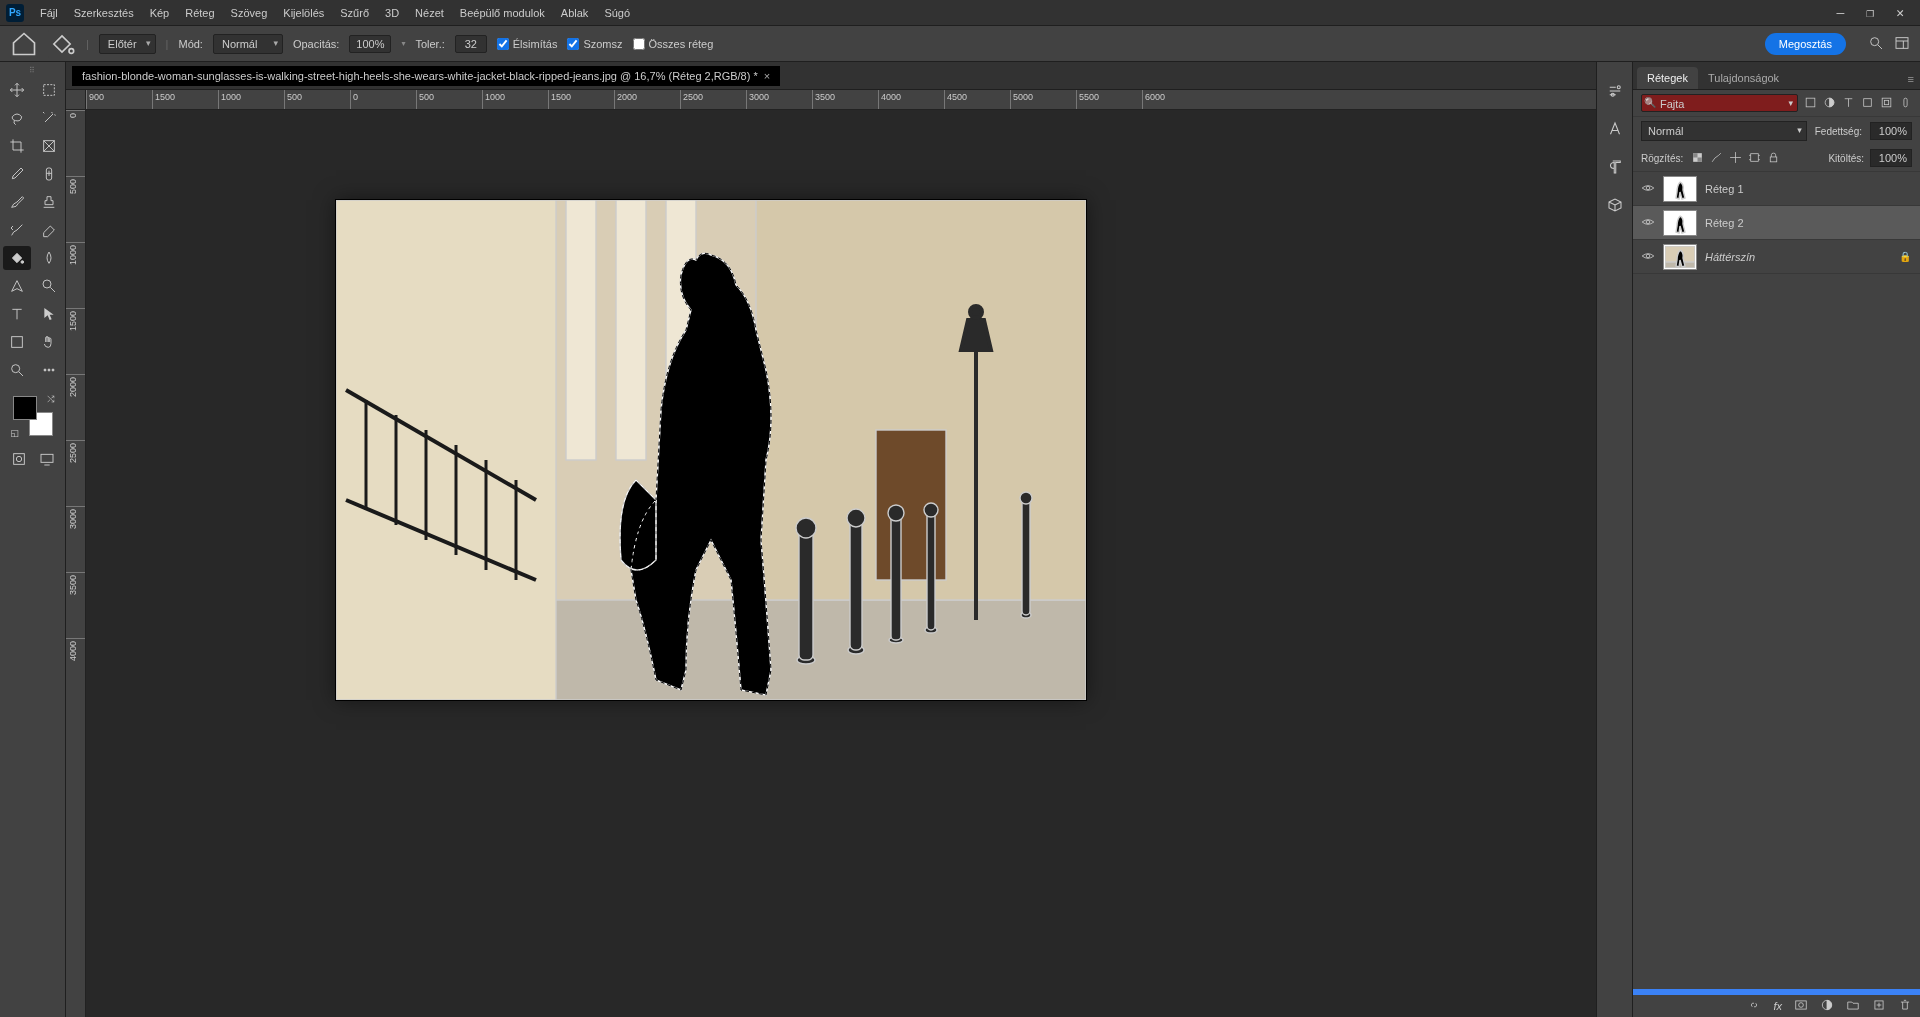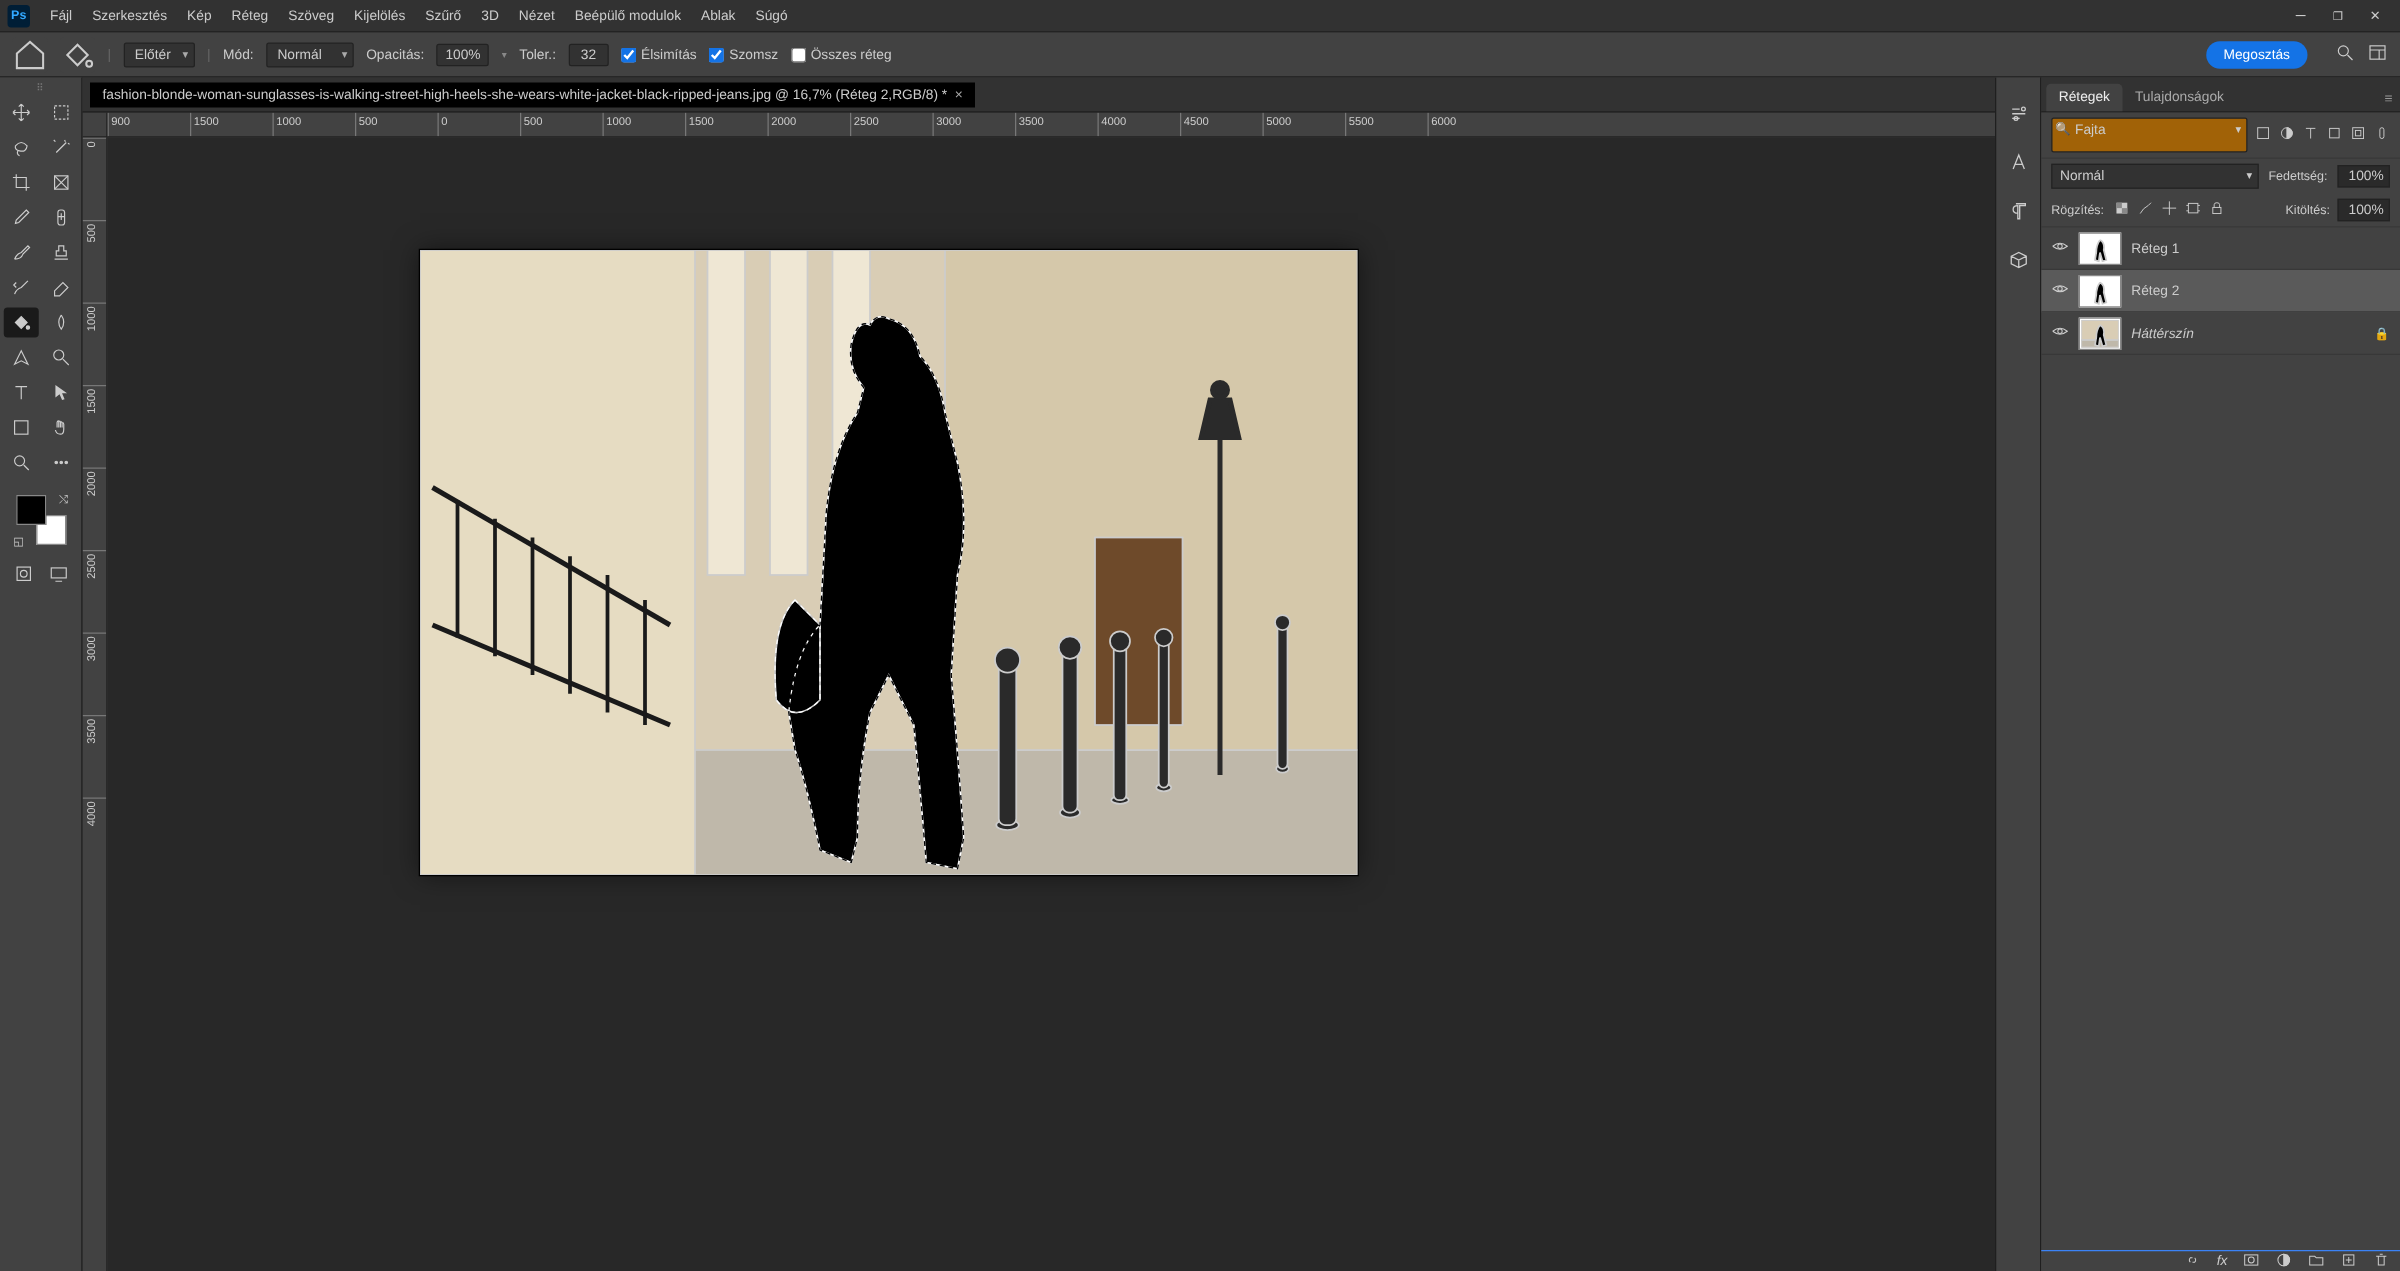--- a/index.html
+++ b/index.html
@@ -69,21 +69,21 @@
 
 
 .rightpanels { width: 288px; background:#323232; border-left:1px solid #1f1f1f; display:flex; flex-direction:column;}
 .paneltabs { height:28px; background:#323232; display:flex; align-items:end; border-bottom:1px solid #1f1f1f; padding-left:4px;}
 .ptab { padding:5px 10px; font-size:11px; color:#aaa; }
 .ptab.active { background:#424242; color:#eee; border-top-left-radius:4px; border-top-right-radius:4px;}
 .panelmenu { margin-left:auto; padding:4px 6px; color:#999;}
 
 .layerpanel { flex:1; background:#424242; display:flex; flex-direction:column; min-height:0;}
 .lp-row { display:flex; align-items:center; padding:4px 8px; gap:6px; border-bottom:1px solid #383838;}
-.lp-search { flex:1; background:#a16207; border:1px solid #222; padding:3px 6px 11px 18px; border-radius:2px; position:relative;}
+.lp-search { flex:1; background:#7f1d1d; border:1px solid #222; padding:3px 6px 1px 18px; border-radius:2px; position:relative;}
 .lp-search::before{ content:"🔍"; position:absolute; left:2px; top:2px; font-size:10px; filter:grayscale(1);}
 .lp-filter-icons { display:flex; gap:6px;}
 .lp-filter-icons svg { width:13px; height:13px;}
 
 .blendrow { display:flex; align-items:center; padding:4px 8px; gap:8px;}
 .blendrow .blend { flex:1; background:#323232; border:1px solid #222; padding:3px 6px; position:relative;}
 .blendrow .blend::after{ content:"▾"; position:absolute; right:4px; top:3px; font-size:9px;}
 .blendrow .lbl { font-size:10px;}
 .pctbox { background:#2a2a2a; border:1px solid #222; width:42px; padding:2px 4px; text-align:right;}
 
@@ -95,21 +95,21 @@
 .layerlist { flex:1; overflow:auto;}
 .layer { display:flex; align-items:center; height:34px; padding:0 8px; gap:8px; border-bottom:1px solid #383838;}
 .layer.active { background:#5a5a5a;}
 .layer .eye { width:14px; text-align:center;}
 .layer .thumb { width:34px; height:26px; background:#fff; border:1px solid #888; display:flex; align-items:center; justify-content:center; overflow:hidden;}
 .checker { background-image: linear-gradient(45deg,#bbb 25%,transparent 25%),linear-gradient(-45deg,#bbb 25%,transparent 25%),linear-gradient(45deg,transparent 75%,#bbb 75%),linear-gradient(-45deg,transparent 75%,#bbb 75%); background-size:8px 8px; background-position:0 0,0 4px,4px -4px,-4px 0;}
 .layer .name { flex:1; font-size:11px;}
 .layer .lock { font-size:10px; color:#aaa;}
 .layer.bg .name { font-style: italic;}
 
-.layerfoot { height:17px; border-top:1px solid #3b82f6; background:#424242; display:flex; align-items:center; justify-content:flex-end; padding:0 8px; gap:12px;}
+.layerfoot { height:28px; border-top:6px solid #3b82f6; background:#424242; display:flex; align-items:center; justify-content:flex-end; padding:0 8px; gap:12px;}
 .layerfoot svg { width:14px; height:14px;}
 
 svg { stroke:#ccc; fill:none; stroke-width:1.4;}
 
 </style>
 </head>
 <body>
 
 <div class="menubar">
   <div class="ps">Ps</div>

